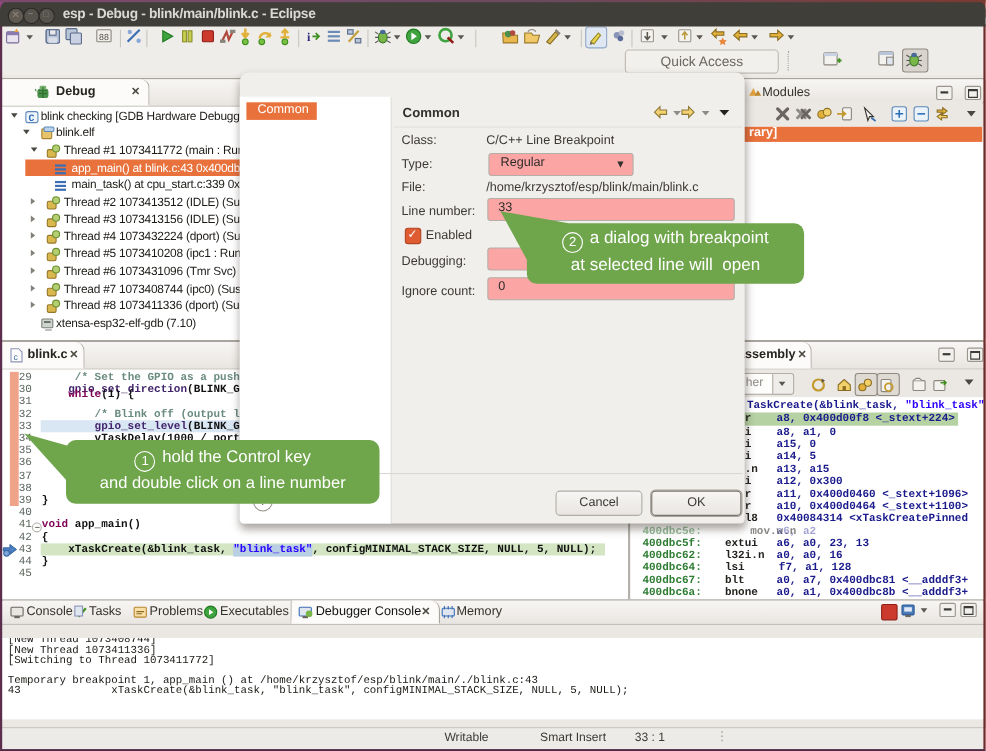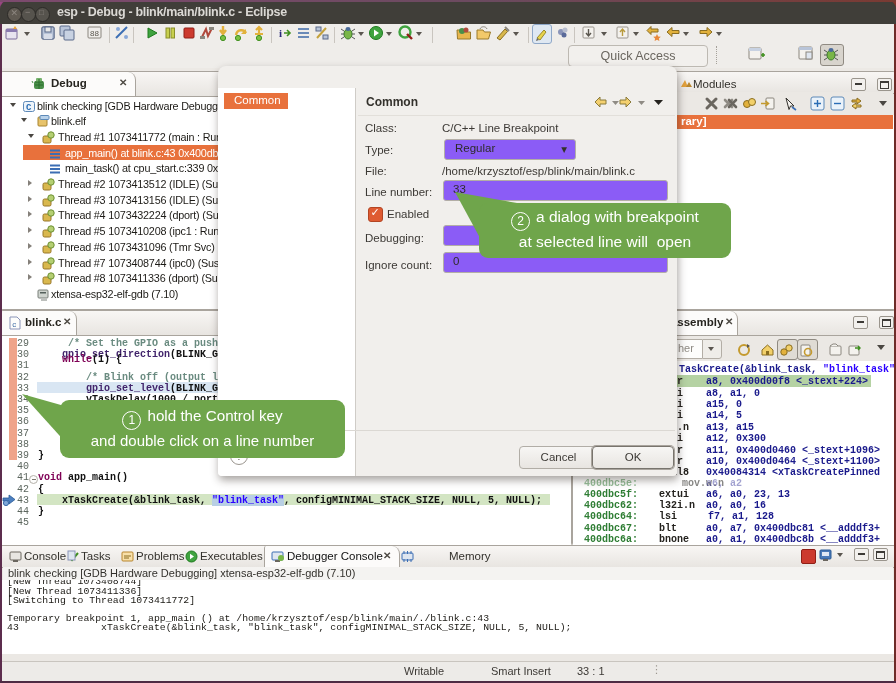--- a/index.html
+++ b/index.html
@@ -33,21 +33,21 @@
 .cl{position:absolute;white-space:pre;font-family:"Liberation Mono",monospace;font-size:10px;font-weight:bold;color:#111;}
 .lnum{position:absolute;width:26px;text-align:right;font-family:"Liberation Mono",monospace;font-size:10px;color:#5c665e;}
 .cmt{color:#6a8b80;}
 .kw{color:#7F0055;}
 .fn{color:#41246b;}
 .str{color:#2A00FF;}
 
 #dlg{left:218px;top:66px;width:459px;height:410px;background:#F1EFEC;border-radius:8px 8px 4px 4px;box-shadow:1px 4px 8px rgba(40,30,25,.42);z-index:10;}
 #dlgtitle{position:absolute;left:0;top:0;width:459px;height:22px;background:#3C3A36;border-radius:8px 8px 0 0;}
 #dlgtitle .t{position:absolute;left:72px;top:4px;font-size:11.5px;font-weight:bold;color:#DCDAD6;}
-.fld{position:absolute;height:19px;background:#8b5cf6;border:1px solid #b3aea6;border-radius:3px;font-size:11.5px;color:#2e2c29;}
+.fld{position:absolute;height:19px;background:#fca5a5;border:1px solid #b3aea6;border-radius:3px;font-size:11.5px;color:#2e2c29;}
 .dlbl{position:absolute;font-size:11.5px;color:#3c3935;}
 .btn{position:absolute;height:21px;background:linear-gradient(#F7F6F4,#E8E5E1);border:1px solid #b1ada6;border-radius:4px;font-size:11.5px;color:#3c3935;text-align:center;}
 
 .callout{position:absolute;background:#6FA54B;border-radius:9px;z-index:30;color:#fff;text-align:center;}
 .callout .l1{white-space:nowrap;}
 .num{display:inline-block;width:17px;height:17px;border:1.4px solid #fff;border-radius:50%;font-size:12px;line-height:17px;text-align:center;vertical-align:-3px;margin-right:6px;}
 svg{position:absolute;overflow:visible;}
 </style>
 </head>
 <body>
@@ -559,38 +559,35 @@
           <rect x="4" y="10" width="5" height="2" fill="#6a665f"></rect>
           <circle cx="10" cy="8" r="3" fill="#7ab648"></circle>
         </svg>
         <div class="lbl" style="left:22px;top:4px;font-weight:normal;color:#111;">Debugger Console</div>
         <div class="tclose" style="left:118px;top:4px;">✕</div>
       </div>
 <svg style="left:400px;top:4px;" width="13" height="13" viewBox="0 0 13 13">
         <rect x="1" y="3" width="11" height="7" rx="1" fill="#dfe6f0" stroke="#3c6eb4"></rect>
         <path d="M3 1 v3 M6.5 1 v3 M10 1 v3 M3 9 v3 M6.5 9 v3 M10 9 v3" stroke="#3c6eb4"></path>
       </svg>
-<div class="abs" style="left:414px;top:4px;font-size:11.5px;color:#33312c;padding-left:34px;">Memory</div>
+<div class="abs" style="left:414px;top:4px;font-size:11.5px;color:#33312c;">Memory</div>
 <div class="abs" style="left:800px;top:3px;width:13px;height:13px;background:#cc3a2e;border:1px solid #8f1f16;border-radius:2px;"></div>
 <svg style="left:818px;top:3px;" width="13" height="13" viewBox="0 0 13 13">
         <rect x="1" y="1" width="11" height="9" rx="1" fill="#4a7ab8" stroke="#2a5a96"></rect>
         <rect x="3" y="3" width="7" height="4" fill="#dfe8f4"></rect>
         <rect x="4" y="10" width="5" height="2" fill="#6a665f"></rect>
       </svg>
 <div class="dd" style="left:836px;top:7px;"></div>
 <div class="minmax" style="left:853px;top:2px;">
         <div style="width:7px;height:2px;background:#3c3a36;margin:4px auto 0;"></div>
       </div>
 <div class="minmax" style="left:872px;top:2px;">
         <div style="width:7px;height:5px;border:1px solid #3c3a36;border-top-width:2px;margin:1.5px auto 0;"></div>
       </div>
 </div>
-  <div class="abs" style="left:2px;top:21px;width:890px;height:13px;background:#F4F3F1;font-size:11px;color:#33312c;">
-      <span style="position:absolute;left:5px;top:0;">blink checking [GDB Hardware Debugging] xtensa-esp32-elf-gdb (7.10)</span>
-    </div>
   <div class="pbody" style="top:34px;bottom:8px;" id="console">
 <div class="cl" style="left:6px;top:-4.5px;font-weight:normal;font-size:9.8px;color:#1b1914;">[New Thread 1073408744]</div>
 <div class="cl" style="left:6px;top:5.5px;font-weight:normal;font-size:9.8px;color:#1b1914;">[New Thread 1073411336]</div>
 <div class="cl" style="left:6px;top:14.5px;font-weight:normal;font-size:9.8px;color:#1b1914;">[Switching to Thread 1073411772]</div>
 <div class="cl" style="left:6px;top:32.5px;font-weight:normal;font-size:9.8px;color:#1b1914;">Temporary breakpoint 1, app_main () at /home/krzysztof/esp/blink/main/./blink.c:43</div>
 <div class="cl" style="left:6px;top:41.5px;font-weight:normal;font-size:9.8px;color:#1b1914;">43              xTaskCreate(&amp;blink_task, "blink_task", configMINIMAL_STACK_SIZE, NULL, 5, NULL);</div>
 </div>
 </div>
 
 <div class="abs" style="left:0;top:661px;width:896px;height:20px;background:#EDEBE8;border-top:1px solid #c9c5bf;font-size:11px;color:#3c3935;">
@@ -637,21 +634,21 @@
     </div>
   <div class="dlbl" style="left:169px;top:142px;">Enabled</div>
   <div class="dlbl" style="left:147px;top:166px;">Debugging:</div>
   <div class="fld" style="left:225px;top:159px;width:223px;"></div>
   <div class="dlbl" style="left:147px;top:193px;">Ignore count:</div>
   <div class="fld" style="left:225px;top:186px;width:223px;">
       <span style="position:absolute;left:9px;top:2px;">0</span>
     </div>
   <div class="abs" style="left:2px;top:364px;width:455px;height:1px;background:#dbd8d3;"></div>
   <div class="abs" style="left:12px;top:381px;width:16px;height:16px;border:1px solid #9b968f;border-radius:50%;color:#6a665f;font-size:11px;text-align:center;line-height:16px;">?</div>
-  <div class="btn" style="left:287px;top:380px;width:77px;line-height:21px;margin-left:14px;">Cancel</div>
+  <div class="btn" style="left:287px;top:380px;width:77px;line-height:21px;">Cancel</div>
   <div class="btn" style="left:374px;top:380px;width:80px;line-height:21px;border-color:#78746d;box-shadow:0 0 0 1px #a9a49d;">OK</div>
 </div>
 
 <div class="callout" id="c1" style="left:60px;top:400px;width:285px;height:58px;">
   <div class="l1" style="margin-top:7px;font-size:15.2px;"><span class="num">1</span>hold the Control key</div>
   <div class="l1" style="margin-top:2px;font-size:15px;">and double click on a line number</div>
 </div>
 <svg style="left:0;top:0;z-index:29;" width="896" height="683" viewBox="0 0 896 683" pointer-events="none">
   <polygon points="22,394 68,407 68,445" fill="#6FA54B"></polygon>
   <polygon points="455,192 517,203 480,238" fill="#6FA54B"></polygon>

